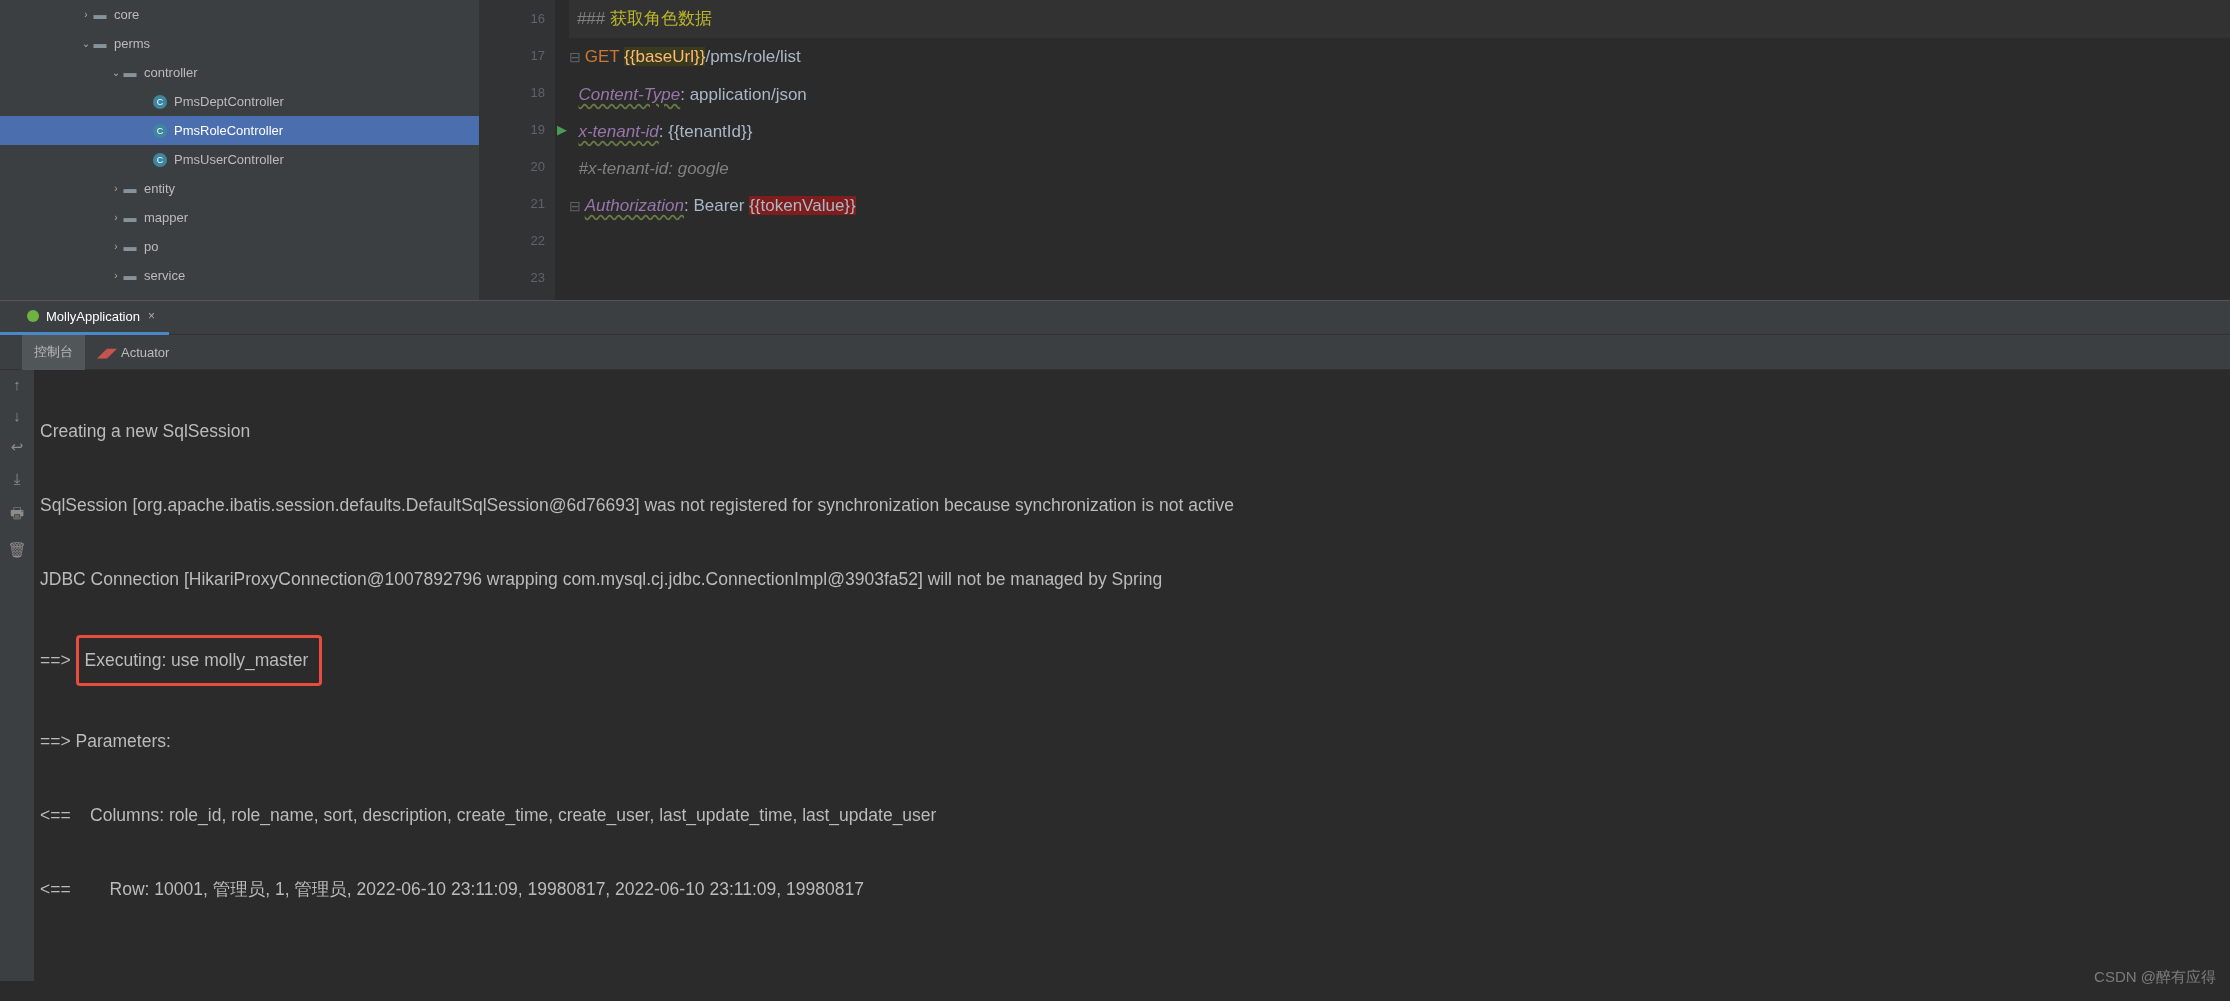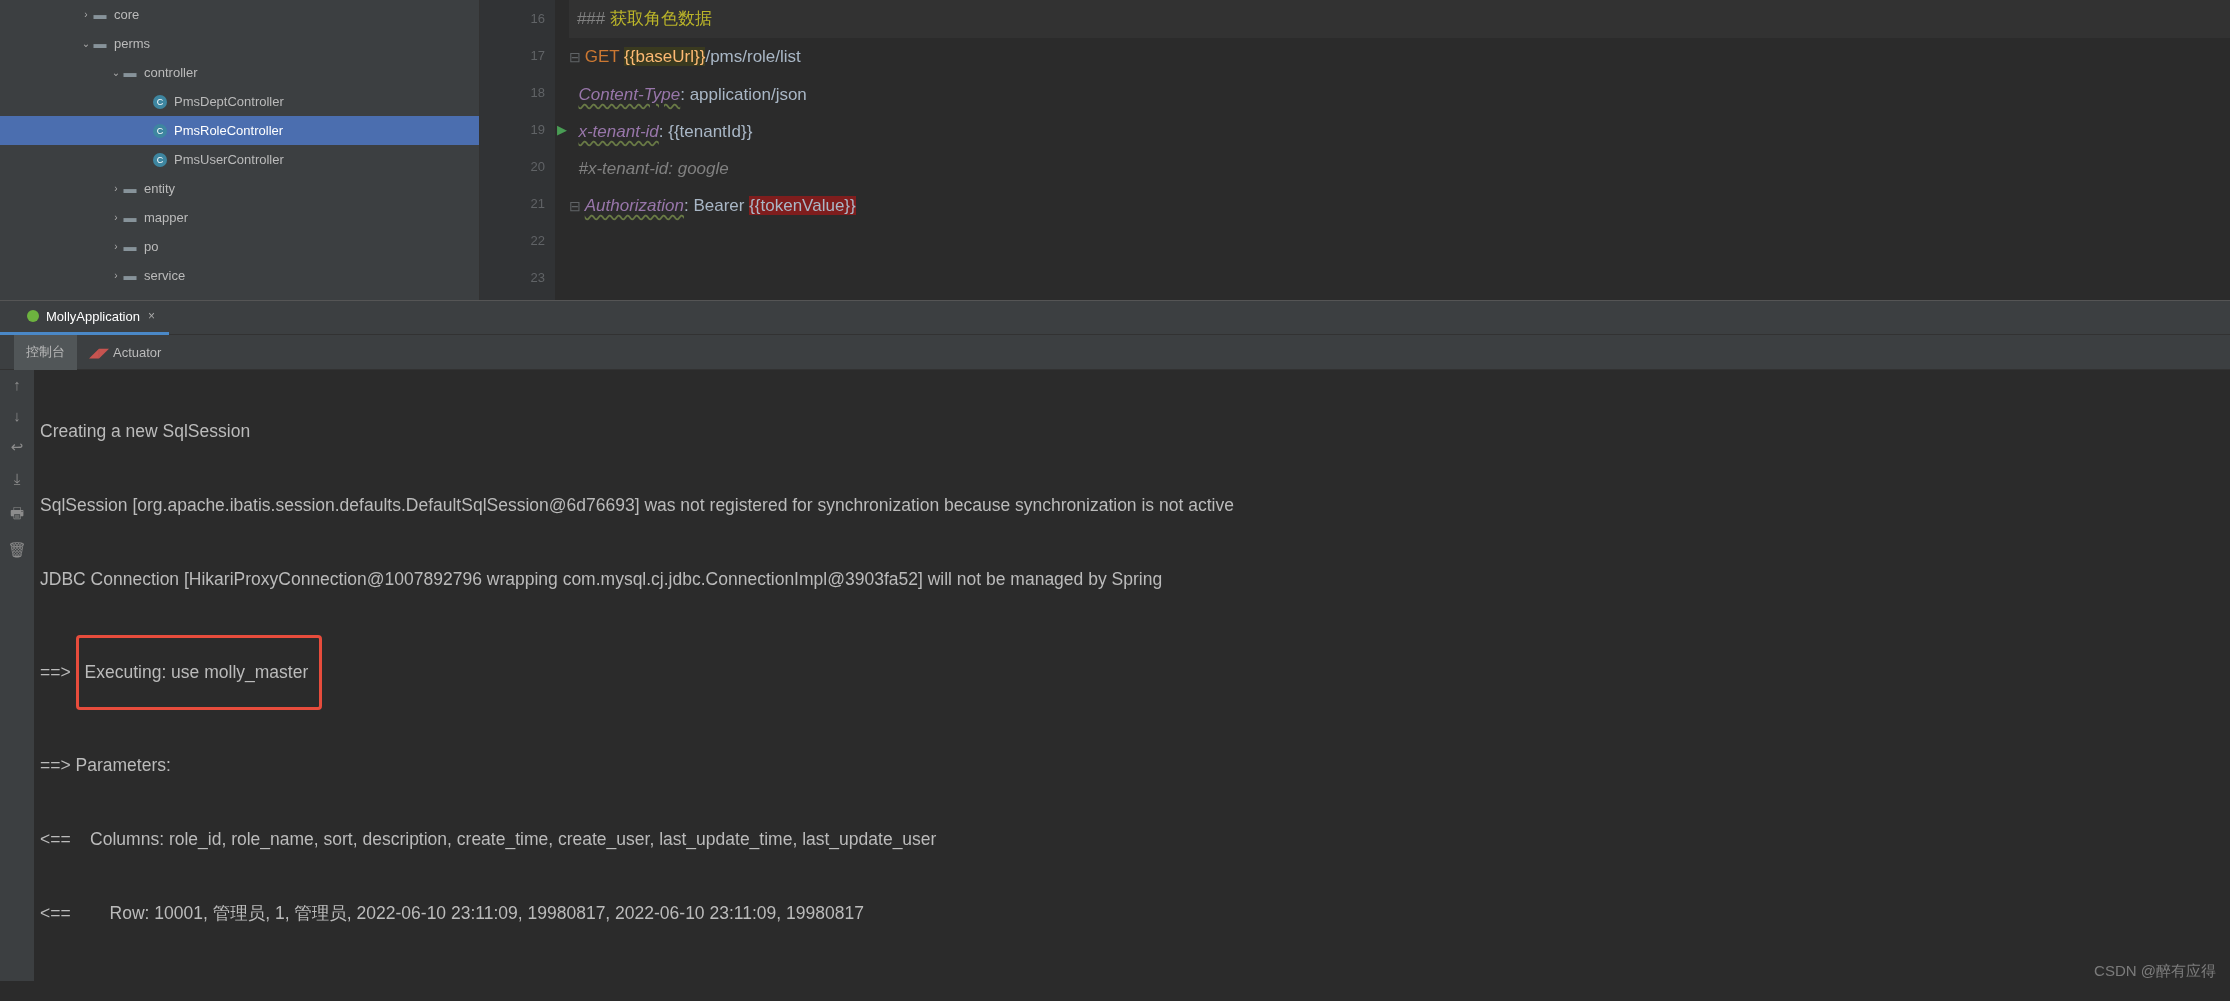--- a/index.html
+++ b/index.html
@@ -29,31 +29,31 @@
 .c-token { background: #7f1d1d; }
 .c-chinese { color: #bbb529; }
 .fold-mark { color: #606366; font-size: 14px; margin-right: 4px; }
 
 .tool-window-header { height: 35px; background: #3c3f41; display: flex; align-items: center; border-top: 1px solid #555; border-bottom: 1px solid #323232; }
 .tw-tab { display: flex; align-items: center; padding: 0 14px; height: 35px; color: #bbb; border-bottom: 3px solid transparent; }
 .tw-tab.active { border-bottom: 3px solid #4a88c7; color: #fff; padding-left: 26px; }
 .tw-close { margin-left: 8px; color: #aaa; font-size: 12px; }
 .tw-icon { width: 14px; height: 14px; margin-right: 6px; }
 
-.console-tabs { height: 35px; background: #3c3f41; display: flex; align-items: center; border-bottom: 1px solid #323232; padding-left: 14px; }
+.console-tabs { height: 35px; background: #3c3f41; display: flex; align-items: center; border-bottom: 1px solid #323232; padding-left: 22px; }
 .console-tab { padding: 0 12px; color: #bbb; height: 35px; display: flex; align-items: center; }
 .console-tab.active { background: #515658; }
 .actuator-icon { color: #c75450; margin-right: 4px; }
 
 .console-body { display: flex; height: 611px; background: #2b2b2b; }
 .console-toolbar { width: 34px; background: #3c3f41; display: flex; flex-direction: column; align-items: center; padding-top: 6px; gap: 14px; color: #8c8c8c; font-size: 15px; }
 .console-output { flex: 1; font-family: "JetBrains Mono","Consolas",monospace; font-size: 17.5px; line-height: 37px; color: #bbbbbb; padding: 6px 0 0 6px; white-space: pre; overflow: hidden; }
-.highlight-box { border: 3px solid #e74c3c; border-radius: 4px; padding: 16px 6px; display: inline-block; }
+.highlight-box { border: 3px solid #e74c3c; border-radius: 4px; padding: 4px 6px; display: inline-block; }
 
-.watermark { position: fixed; right: 14px; bottom: 20px; color: rgba(220,220,220,0.45); font-size: 15px; }
+.watermark { position: fixed; right: 14px; bottom: 14px; color: rgba(220,220,220,0.45); font-size: 15px; }
 </style>
 </head>
 <body>
 
 <div class="top-pane">
 
   <div class="project-tree">
     <div class="tree-item" style="padding-left:80px">
       <span class="tree-chevron">›</span>
       <span class="tree-icon folder-icon">▬</span>

